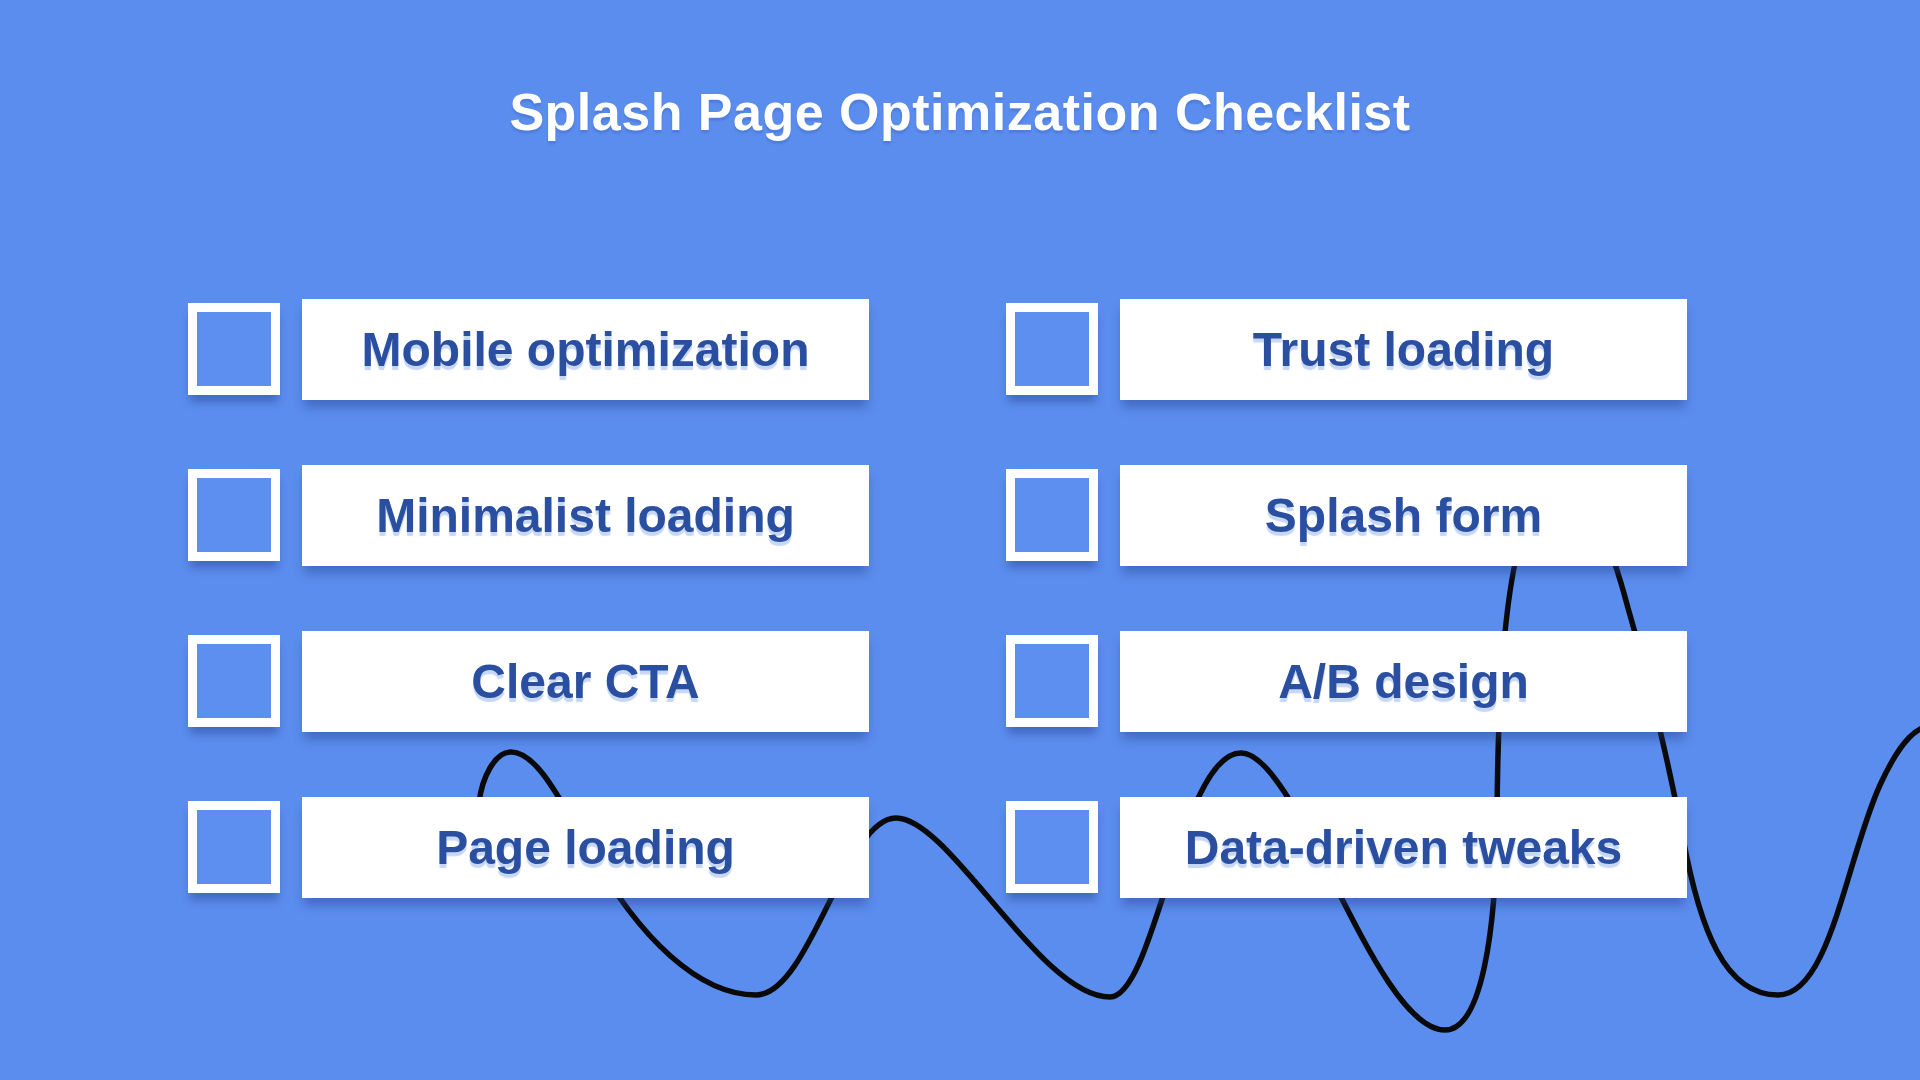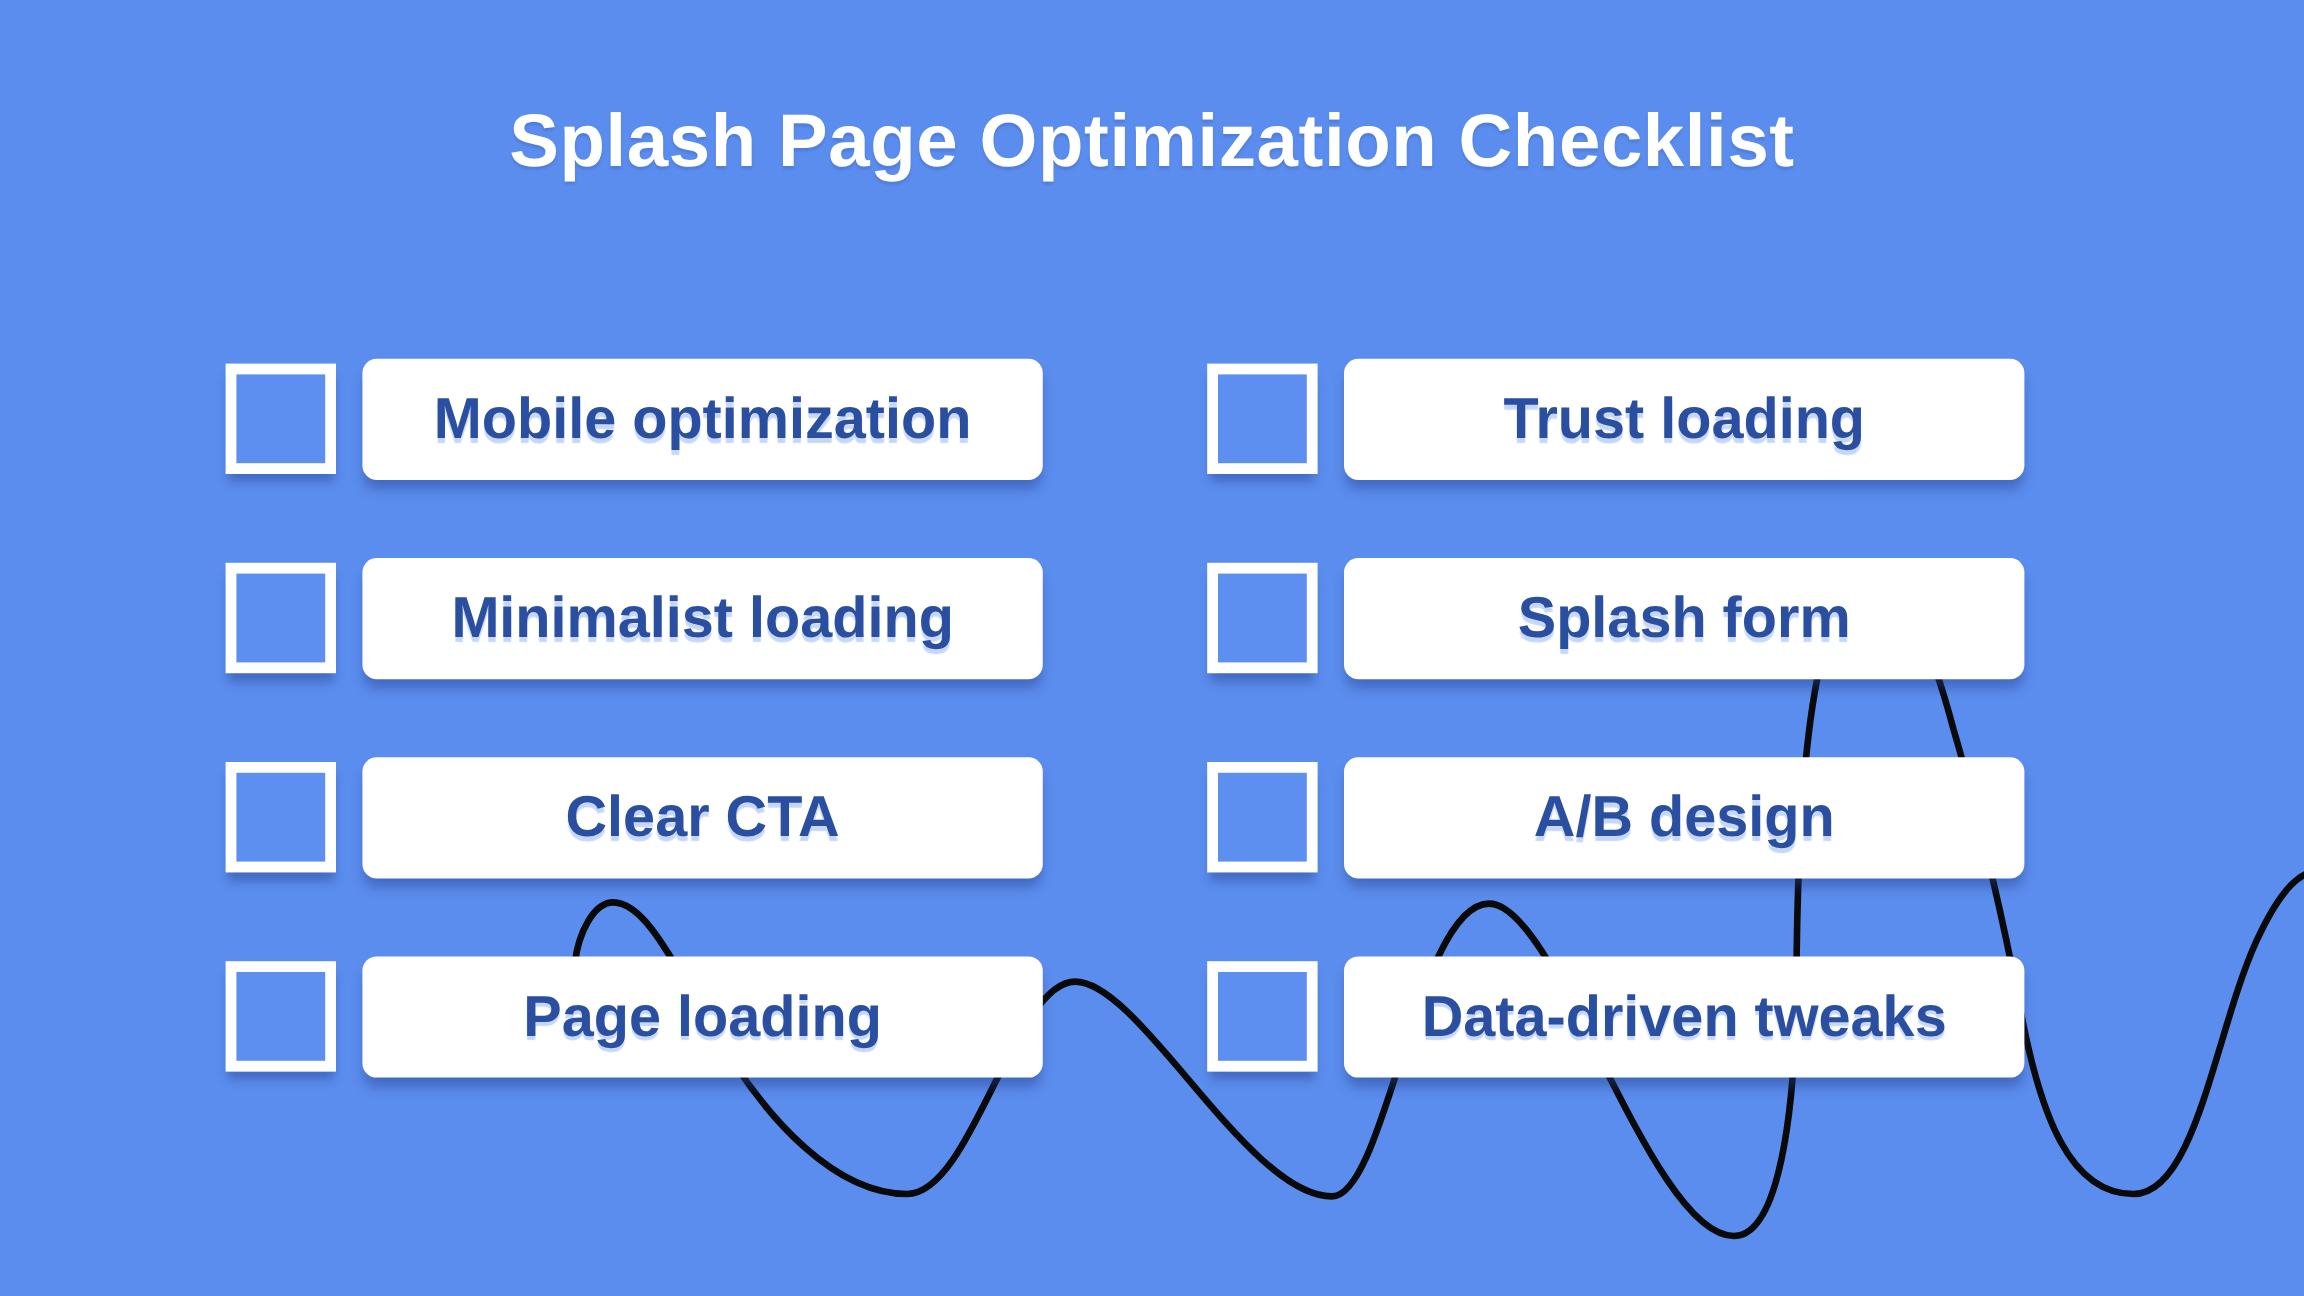--- a/index.html
+++ b/index.html
@@ -12,34 +12,34 @@
     --shadow:rgba(35,62,140,0.45);
   }
   html,body{margin:0;padding:0;}
   body{background:var(--bg);overflow:hidden;}
   .stage{
     position:relative;width:1920px;height:1080px;background:var(--bg);
     font-family:"Liberation Sans", sans-serif;overflow:hidden;
   }
   .title{
     position:absolute;top:82px;left:0;width:1920px;text-align:center;
-    font-size:62px;font-weight:700;color:var(--title);letter-spacing:0.5px;
+    font-size:52px;font-weight:700;color:var(--title);letter-spacing:0.5px;
     text-shadow:0 3px 2px rgba(63,102,190,0.40);margin:0;
   }
   .squiggle-svg{position:absolute;left:0;top:0;z-index:1;}
   .item{position:absolute;z-index:2;}
   .checkbox{
     position:absolute;width:74px;height:74px;border:9px solid #FFFFFF;
     background:var(--cbfill);box-shadow:0 9px 8px -2px var(--shadow);
     cursor:pointer;
   }
   .bar{
     position:absolute;width:567px;height:101px;background:var(--card);
     box-shadow:0 9px 10px -2px var(--shadow);
-    display:flex;align-items:center;justify-content:center;border-radius:12px;
+    display:flex;align-items:center;justify-content:center;
   }
   .bar span{
     font-size:48px;font-weight:700;color:var(--label);
     text-shadow:0 4px 1px rgba(160,188,240,0.60);
     white-space:nowrap;
   }
 </style>
 </head>
 <body>
 

